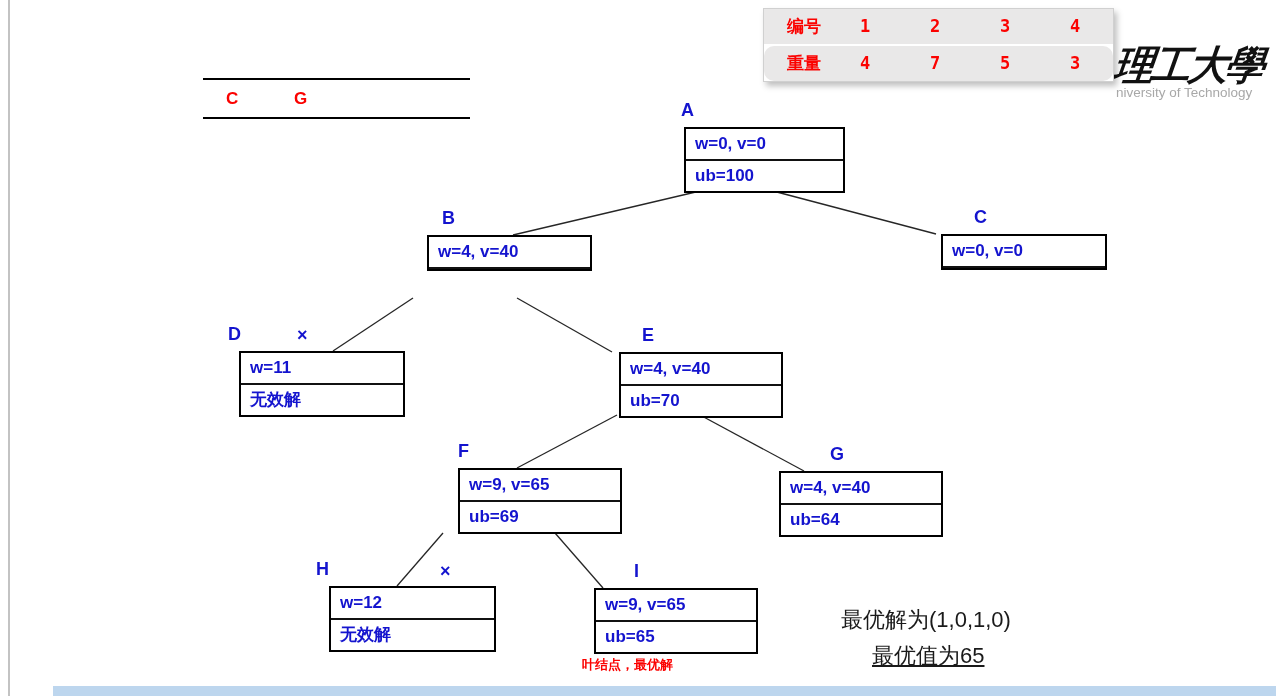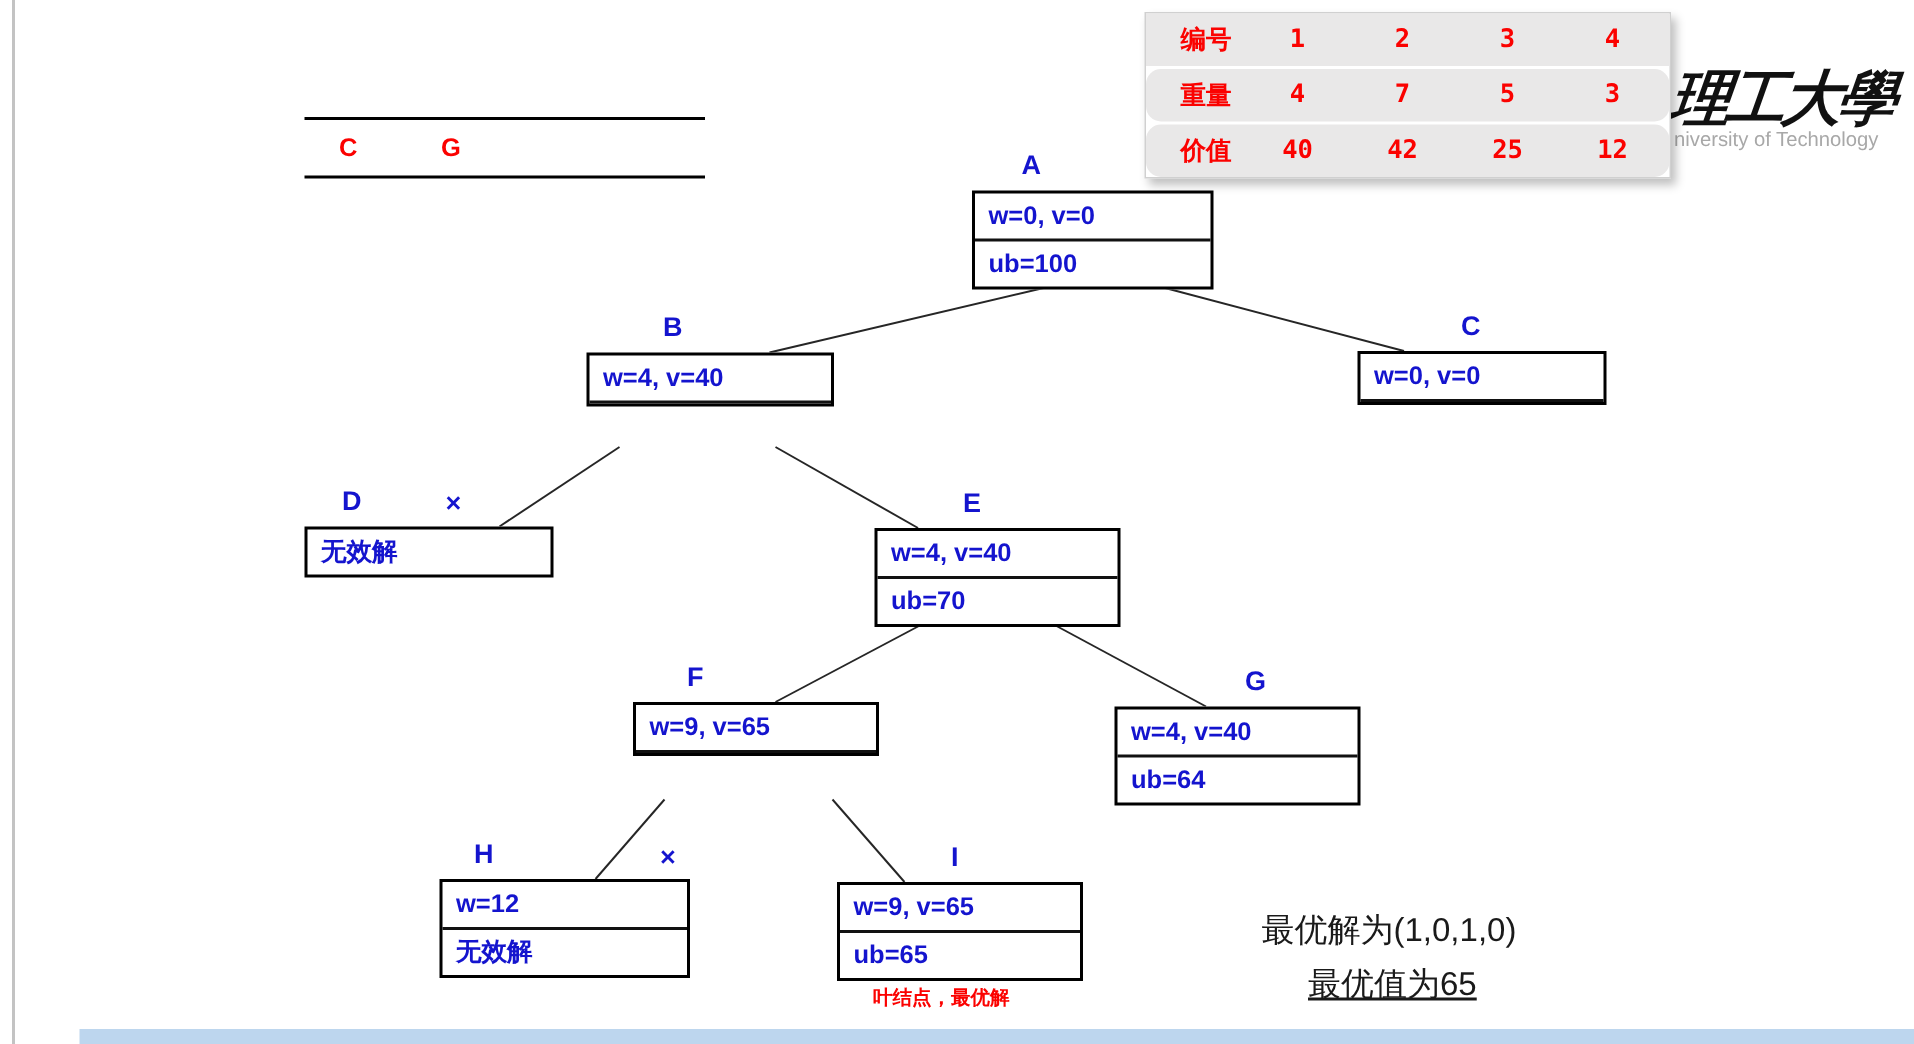--- a/index.html
+++ b/index.html
@@ -35,21 +35,21 @@
     font-size:40px; letter-spacing:-3px; transform:skewX(-6deg); white-space:nowrap;
   }
   .logo-en {
     position:absolute; left:1116px; top:85px; z-index:1; color:var(--logo-gray);
     font-size:13.5px; white-space:nowrap;
   }
 
   
   .edges { position:absolute; left:0; top:0; z-index:2; }
   .node {
-    position:absolute; z-index:3; background:#fff; border:2px solid #000;
+    position:absolute; z-index:3; background:#fff; border:2px solid #000;margin-left:36px;
   }
   .node .row {
     height:30px; line-height:30px; padding-left:9px;
     color:var(--blue); font-weight:bold; font-size:17px; white-space:nowrap;
   }
   .node .row.r1 { border-bottom:2px solid #111; }
   .node-label { position:absolute; z-index:3; color:var(--blue); font-weight:bold; font-size:18px; }
   .node-cross { position:absolute; z-index:3; color:var(--blue); font-weight:bold; font-size:18px; }
 
   
@@ -81,27 +81,20 @@
         <span class="t-val">3</span>
         <span class="t-val">4</span>
       </div>
       <div class="t-row">
         <span class="t-label">重量</span>
         <span class="t-val">4</span>
         <span class="t-val">7</span>
         <span class="t-val">5</span>
         <span class="t-val">3</span>
       </div>
-      <div class="t-row">
-        <span class="t-label">价值</span>
-        <span class="t-val">40</span>
-        <span class="t-val">42</span>
-        <span class="t-val">25</span>
-        <span class="t-val">12</span>
-      </div>
     </div>
 
   <svg class="edges" id="edges-svg" width="1276" height="696">
       <line x1="700" y1="191" x2="513" y2="235" stroke="#262626" stroke-width="1.3"></line>
       <line x1="773" y1="191" x2="936" y2="234" stroke="#262626" stroke-width="1.3"></line>
       <line x1="413" y1="298" x2="333" y2="351" stroke="#262626" stroke-width="1.3"></line>
       <line x1="517" y1="298" x2="612" y2="352" stroke="#262626" stroke-width="1.3"></line>
       <line x1="617" y1="415" x2="517" y2="468" stroke="#262626" stroke-width="1.3"></line>
       <line x1="700" y1="415" x2="804" y2="471" stroke="#262626" stroke-width="1.3"></line>
       <line x1="443" y1="533" x2="397" y2="586" stroke="#262626" stroke-width="1.3"></line>
@@ -116,31 +109,33 @@
       <div class="node-label" style="left: 681px; top: 100px;">A</div>
       <div class="node" style="left: 391px; top: 235px; width: 161px;">
         <div class="row r1">w=4, v=40</div>
       </div>
       <div class="node-label" style="left: 442px; top: 208px;">B</div>
       <div class="node" style="left: 905px; top: 234px; width: 162px;">
         <div class="row r1">w=0, v=0</div>
       </div>
       <div class="node-label" style="left: 974px; top: 207px;">C</div>
       <div class="node" style="left: 203px; top: 351px; width: 162px;">
+        <div class="row r1">w=11</div>
         <div class="row r2">无效解</div>
       </div>
       <div class="node-label" style="left: 228px; top: 324px;">D</div>
       <div class="node-cross" style="left: 297px; top: 325px;">×</div>
       <div class="node" style="left: 583px; top: 352px; width: 160px;">
         <div class="row r1">w=4, v=40</div>
         <div class="row r2">ub=70</div>
       </div>
       <div class="node-label" style="left: 642px; top: 325px;">E</div>
       <div class="node" style="left: 422px; top: 468px; width: 160px;">
         <div class="row r1">w=9, v=65</div>
+        <div class="row r2">ub=69</div>
       </div>
       <div class="node-label" style="left: 458px; top: 441px;">F</div>
       <div class="node" style="left: 743px; top: 471px; width: 160px;">
         <div class="row r1">w=4, v=40</div>
         <div class="row r2">ub=64</div>
       </div>
       <div class="node-label" style="left: 830px; top: 444px;">G</div>
       <div class="node" style="left: 293px; top: 586px; width: 163px;">
         <div class="row r1">w=12</div>
         <div class="row r2">无效解</div>

